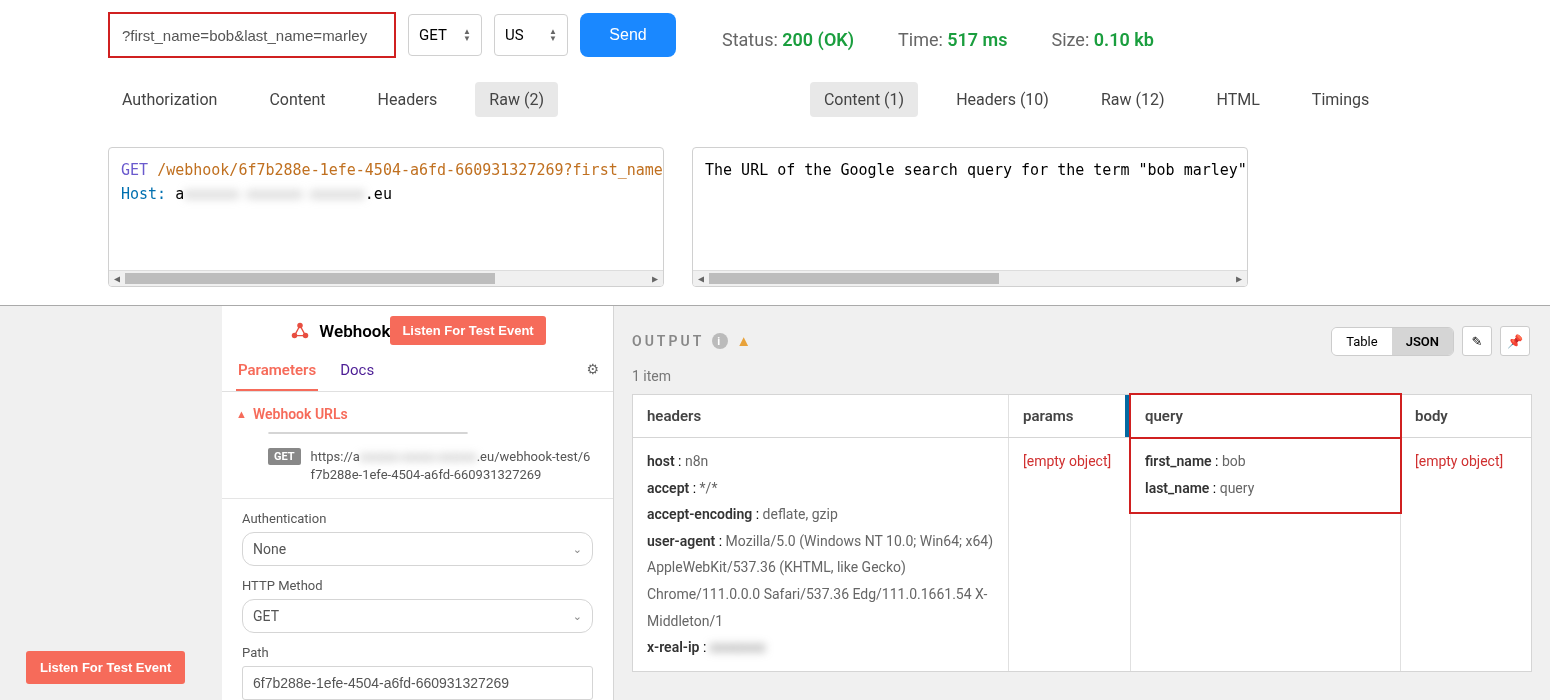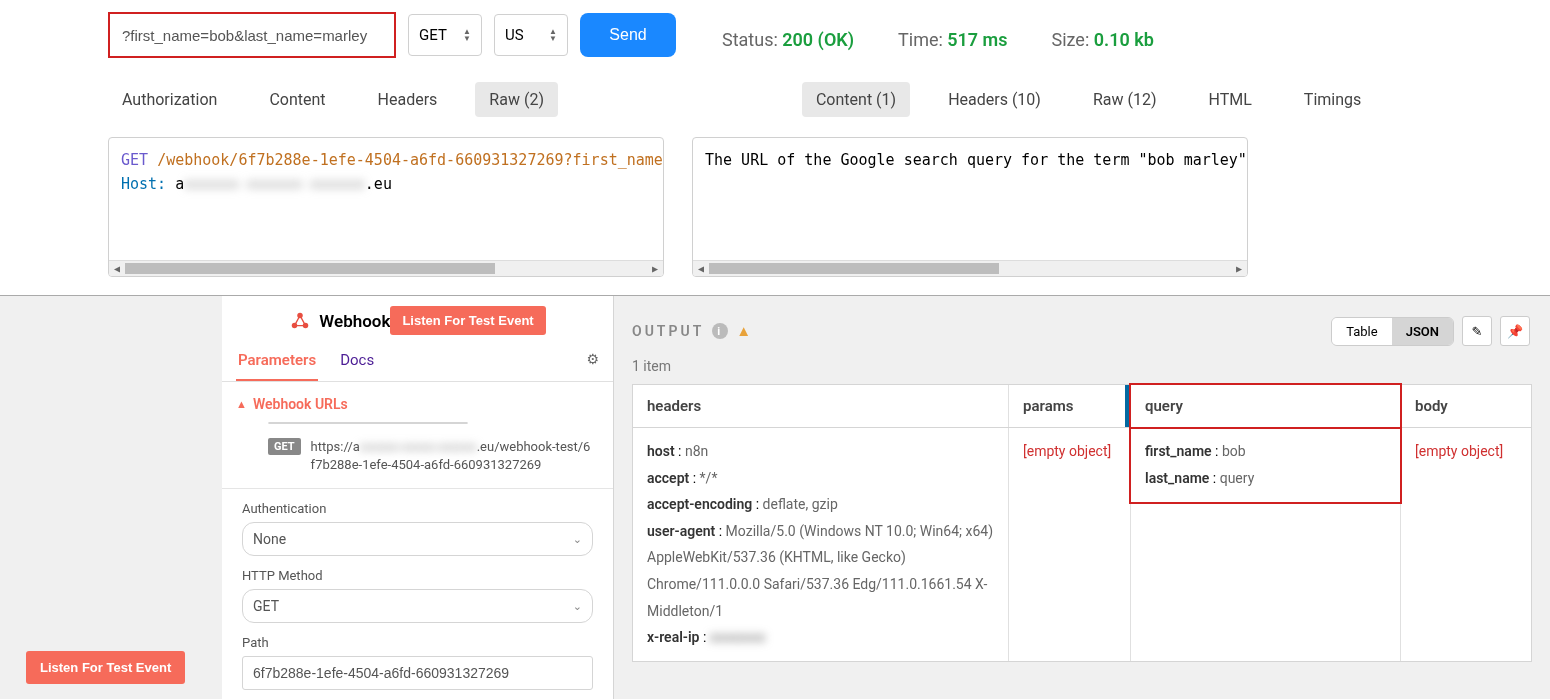--- a/index.html
+++ b/index.html
@@ -10,21 +10,21 @@
     .request-row { display: flex; gap: 12px; align-items: center; margin-bottom: 24px; }
     .url-input-wrap { border: 2px solid #d02020; padding: 2px; }
     .url-input { width: 280px; height: 38px; padding: 8px 10px; border: none; font-size: 15px; color: #555; outline: none; }
     .select-box { width: 74px; height: 42px; border: 1px solid #d0d0d0; border-radius: 4px; background: #fff; display: flex; align-items: center; justify-content: space-between; padding: 0 10px; font-size: 15px; cursor: pointer; }
     .select-sort { display: flex; flex-direction: column; font-size: 8px; color: #666; line-height: 7px; }
     .btn-send { width: 96px; height: 44px; background: #1a88ff; color: #fff; border: none; border-radius: 8px; font-size: 16px; cursor: pointer; }
     .status-row { display: flex; gap: 44px; align-items: flex-end; font-size: 18px; margin-top: 8px; }
     .status-label { color: #666; }
     .status-val { color: #1a9e3e; font-weight: 600; }
     
-    .tabs-row { display: flex; gap: 8px; margin-bottom: 20px; }
+    .tabs-row { display: flex; gap: 16px; margin-bottom: 30px; }
     .tabs-left, .tabs-right { display: flex; gap: 24px; align-items: center; }
     .tabs-right { margin-left: 236px; }
     .tab { padding: 8px 14px; font-size: 16px; color: #444; cursor: pointer; border-radius: 4px; }
     .tab.active { background: #e8e8e8; }
     
     .panels-row { display: flex; gap: 28px; margin-bottom: 18px; }
     .code-panel, .resp-panel { width: 556px; height: 140px; border: 1px solid #d0d0d0; border-radius: 4px; padding: 10px 12px; font-family: 'Consolas', 'Monaco', monospace; font-size: 15px; overflow: hidden; position: relative; }
     .code-panel .line1 .method { color: #6a5acd; }
     .code-panel .line1 .path { color: #c07020; }
     .code-panel .line2 .host { color: #0070b0; }

